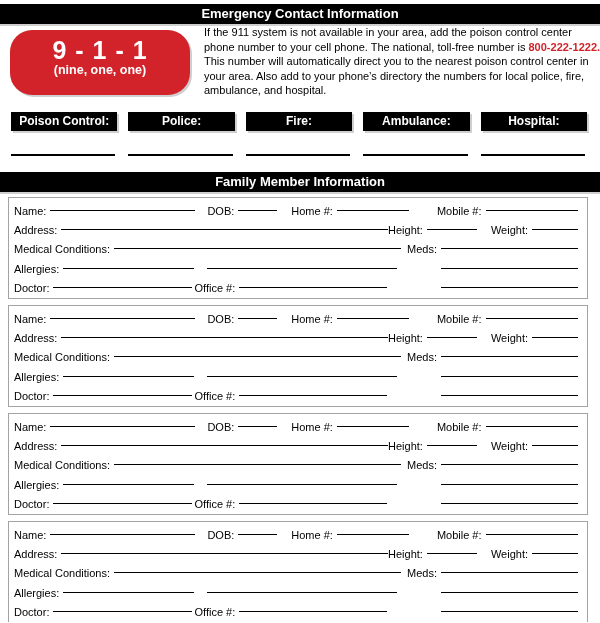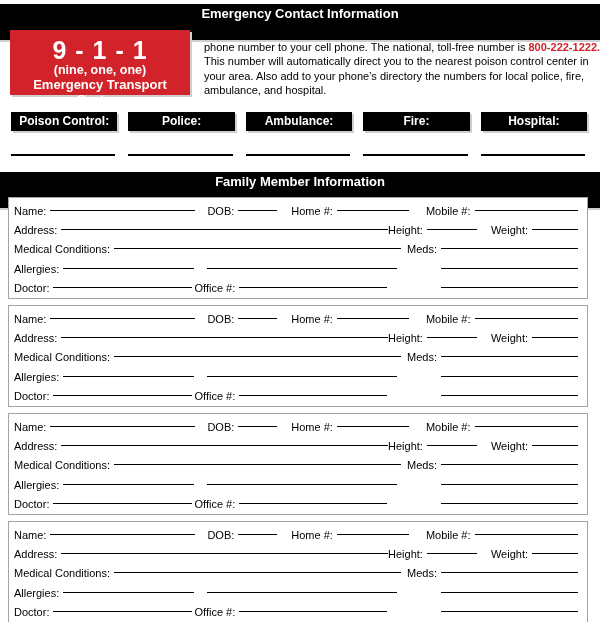--- a/index.html
+++ b/index.html
@@ -1,31 +1,32 @@
 <!DOCTYPE html>
 <html><head>
 <meta charset="utf-8">
 <style>
   html,body { margin:0; padding:0; background:#fff; }
   .page {
     position:relative; width:600px; height:623px; overflow:hidden;
     background:#fff; font-family:"Liberation Sans", sans-serif; color:#000;
   }
   .bar {
-    position:absolute; left:0; right:0; height:36px; background:#000;
+    position:absolute; left:0; right:0; height:20px; background:#000;
     color:#fff; font-weight:bold; font-size:13px; line-height:20px;
     text-align:center; box-shadow:0 2px 0 #cfcfcf;
   }
   .top-bar { top:4px; }
   .family-bar { top:172px; }
 
   .red-box {
     position:absolute; left:10px; top:30px; width:180px; height:65px;
     background:#d2232a; color:#fff; font-weight:bold; text-align:center;
     box-shadow:2px 2px 0 #cfcfcf;
+    border-radius:22px;
   }
   .nine11      { font-size:25px; line-height:27px; padding-top:7px; letter-spacing:1px; }
   .nine11-sub  { font-size:12.5px; line-height:13px; }
   .nine11-cap  { font-size:13px;  line-height:15px; }
 
   .intro-text {
     position:absolute; left:204px; top:25px; width:399px; margin:0;
     font-size:11px; line-height:14.6px;
   }
   .phone { color:#d2232a; font-weight:bold; }
@@ -56,44 +57,43 @@
   .bl  { border-bottom:1.5px solid #000; height:0; margin:0 0 2px 4px; }
   .grow   { flex:1 1 auto; }
   .spacer { flex:1 1 auto; }
   .w-name   { width:145px; } .w-dob    { width:39px;  }
   .w-home   { width:72px;  } .w-height { width:50px;  }
   .w-weight { width:46px;  } .w-right  { width:137px; }
   .w-allerg { width:131px; } .w-mid    { width:190px; }
   .w-doctor { width:139px; } .w-office { width:148px; }
   .ml4{margin-left:0} .ml6{margin-left:6px} .ml9{margin-left:2px}
   .ml12{margin-left:12px} .ml13{margin-left:13px} .ml14{margin-left:14px}
-  .ml28{margin-left:17px}
+  .ml28{margin-left:28px}
 </style>
 </head>
 <body>
 
 <div class="page">
 
   <div class="bar top-bar">
     <span>Emergency Contact Information</span>
   </div>
 
   <div class="red-box">
     <div class="nine11">9 - 1 - 1</div>
     <div class="nine11-sub">(nine, one, one)</div>
-    <div class="nine11-cap">Emergency Transport System</div>
   </div>
 
   <p class="intro-text"><span>If the 911 system is not available in your area, add the poison control center phone number to your cell phone. The national, toll-free number is </span><span class="phone">800-222-1222.</span><span> This number will automatically direct you to the nearest poison control center in your area. Also add to your phone’s directory the numbers for local police, fire, ambulance, and hospital.</span></p>
 
   <div class="contacts-row">
     <div class="contact-box">Poison Control:</div>
     <div class="contact-box">Police:</div>
+    <div class="contact-box">Fire:</div>
     <div class="contact-box">Ambulance:</div>
-    <div class="contact-box">Fire:</div>
     <div class="contact-box">Hospital:</div>
   </div>
 
   <div class="contact-lines">
     <div class="contact-line"></div>
     <div class="contact-line"></div>
     <div class="contact-line"></div>
     <div class="contact-line"></div>
     <div class="contact-line"></div>
   </div>

